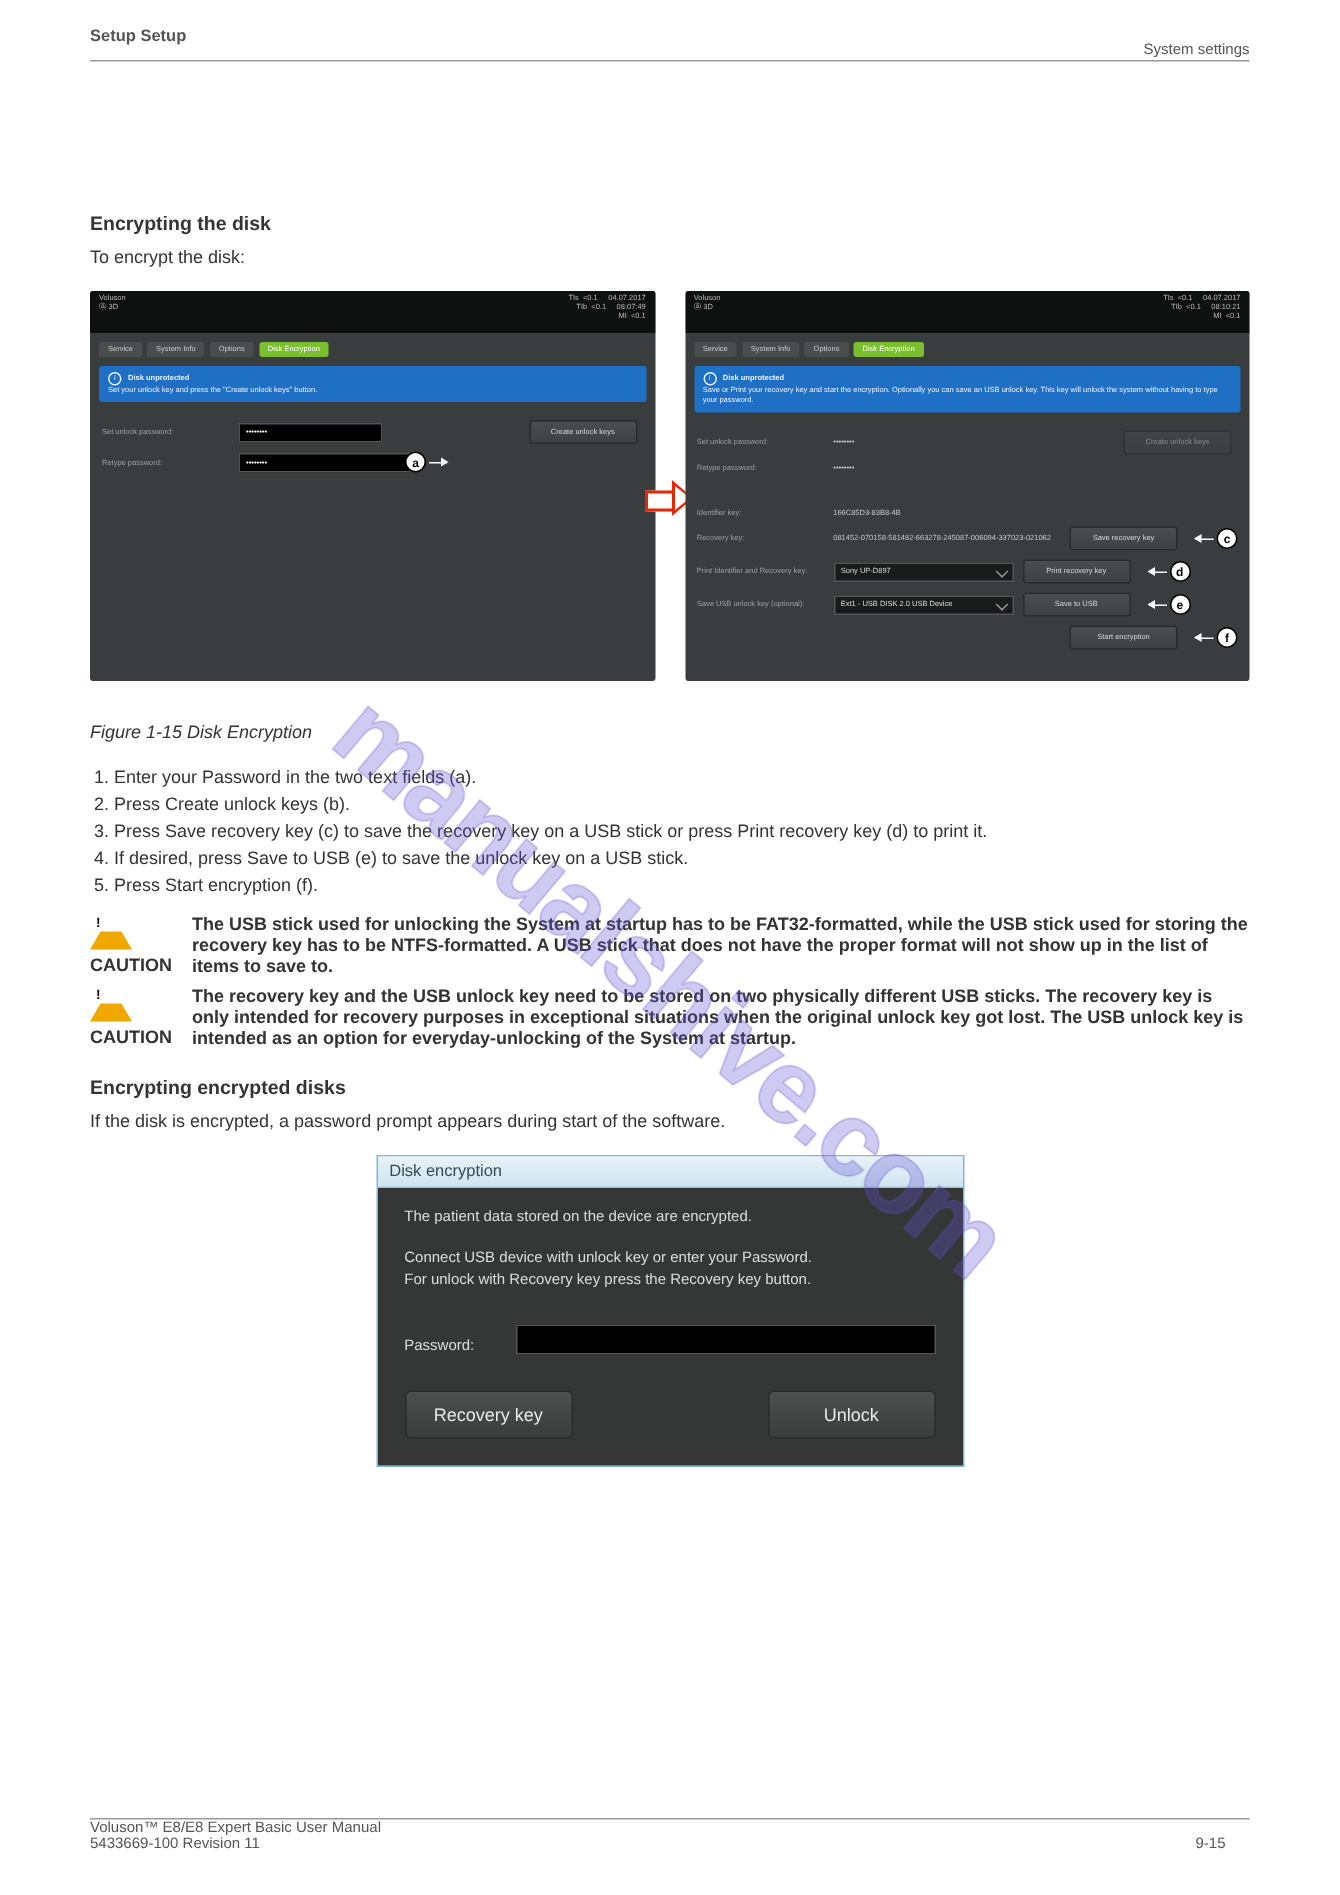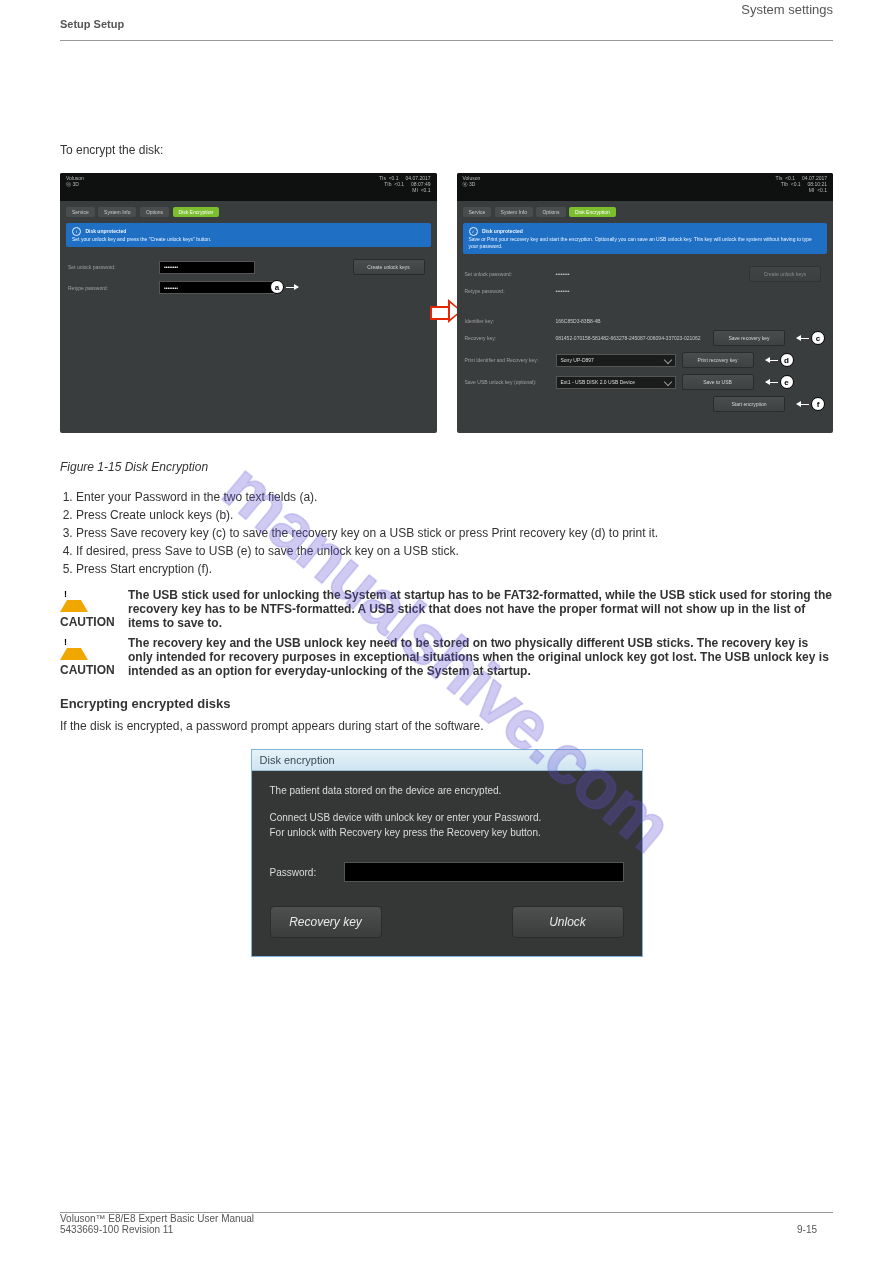--- a/index.html
+++ b/index.html
@@ -17,23 +17,23 @@
     position: relative;
     box-sizing: border-box;
     padding: 40px 60px;
   }
   .top-rule {
     border-top: 1px solid #999;
     margin-bottom: 100px;
   }
   .header-right {
     position: absolute;
-    top: 2px;
+    top: 28px;
     right: 60px;
-    font-size: 13px;
+    font-size: 10px;
     color: #555;
   }
   .header-left-title {
     position: absolute;
     top: 18px;
     left: 60px;
     font-size: 11px;
     color: #555;
     font-weight: bold;
   }
@@ -274,33 +274,33 @@
     font-size: 11px;
     border-bottom: 1px solid #9bc0d6;
   }
   .dialog-body {
     background: #353737;
     padding: 14px 18px 18px;
     color: #dcdcdc;
   }
   .dialog-body .line { margin-bottom: 4px; }
   .dialog-pwd-row {
-    display:flex; align-items:center; gap:14px; margin: 24px 0;
+    display:flex; align-items:flex-end; gap:14px; margin: 24px 0;
   }
   .dialog-pwd-row .lbl { width:60px; }
   .dialog-pwd-row .in {
     flex:1; height:18px; background:#000; border:1px solid #555;
   }
   .dialog-btn {
     display:inline-flex; align-items:center; justify-content:center;
     height: 30px; min-width: 110px;
     background: linear-gradient(#4e5050,#3b3d3d);
     border: 1px solid #2a2b2b;
     border-radius: 4px;
-    color:#e9e9e9; font-size:12px; cursor:pointer;font-style:italic;
+    color:#e9e9e9; font-size:12px; cursor:pointer;
   }
   .dialog-actions { display:flex; justify-content:space-between; margin-top: 10px;}
 
   .watermark {
     position: absolute;
     left: 50%; top: 52%;
     transform: translate(-50%, -50%) rotate(40deg);
     font-size: 70px;
     font-weight: bold;
     color: rgba(95, 80, 210, 0.30);
@@ -325,20 +325,21 @@
   }
 </style>
 </head>
 <body>
 
 <div class="page">
   <div class="header-left-title">Setup Setup</div>
   <div class="header-right">System settings</div>
   <div class="top-rule"></div>
 
+  <div class="section-title">Encrypting the disk</div>
   <div class="body-text">To encrypt the disk:</div>
 
   <div class="screens-row">
 
     <div class="screen">
       <div class="screen-header">
         <div class="brand">
           <span>Voluson</span>
           <span>ⓐ 3D</span>
         </div>

